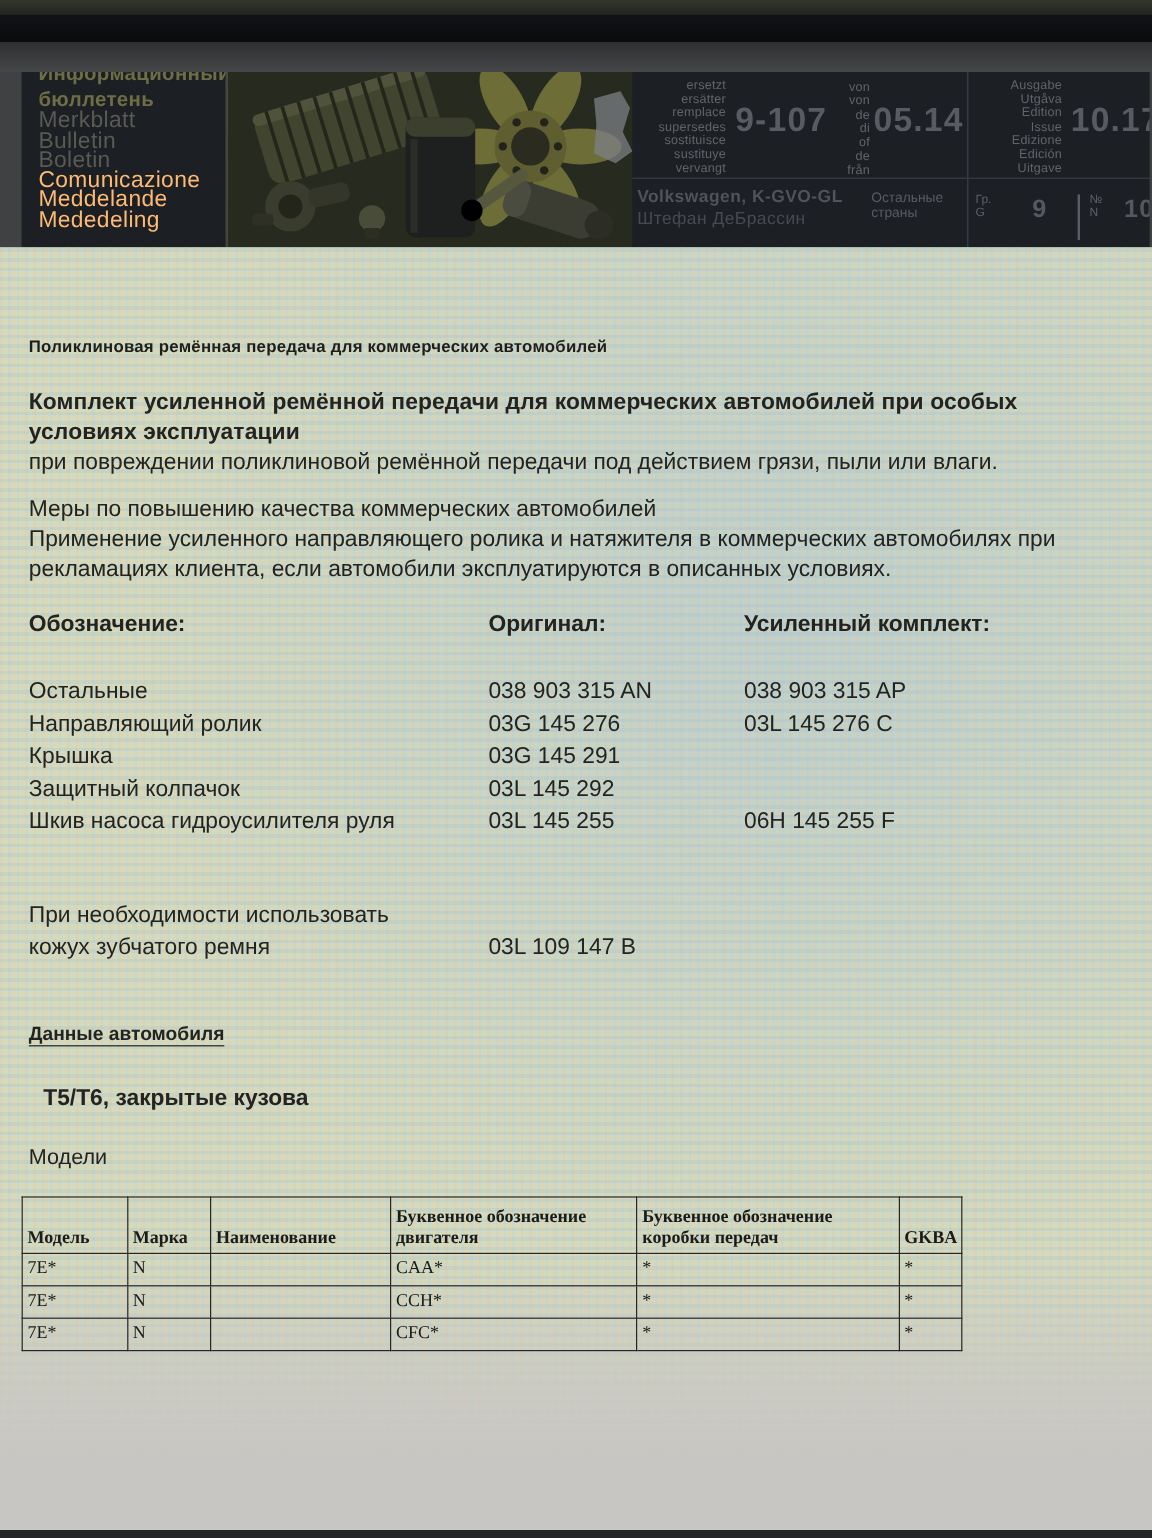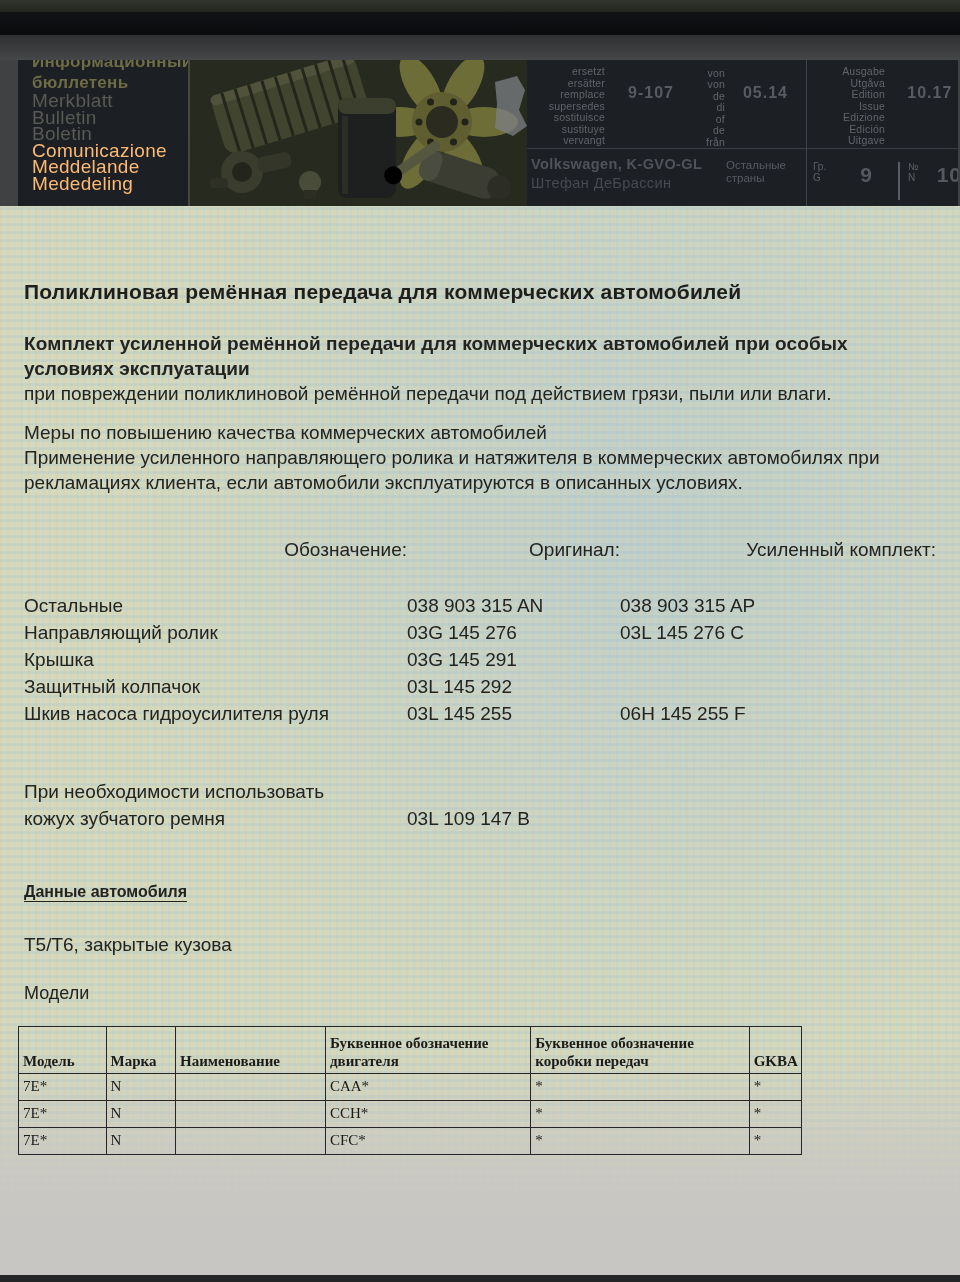--- a/index.html
+++ b/index.html
@@ -23,21 +23,21 @@
   .b-images{width:337px;height:146px;background:linear-gradient(100deg,#24271d,#2a2d22 60%,#24261e);
             border-left:2px solid rgba(190,190,160,.22);}
   .b-images svg{display:block;}
 
   .b-mid{width:285px;box-sizing:border-box;display:flex;flex-direction:column;}
   .b-right{flex:1;box-sizing:border-box;display:flex;flex-direction:column;border-left:1px solid #3e424a;}
   .info-top{height:89px;box-sizing:border-box;border-bottom:1px solid #3a3e45;display:flex;
             padding-top:6px;}
   .lblcol{display:flex;flex-direction:column;align-items:flex-end;}
   .lbl{font-size:10.5px;line-height:11.5px;color:#62646a;letter-spacing:.2px;}
-  .bigval{font-size:16px;font-weight:bold;color:#585b62;letter-spacing:1px;text-align:center;}
+  .bigval{font-size:28px;font-weight:bold;color:#585b62;letter-spacing:1px;text-align:center;}
   .b-mid .c1{width:78px;}
   .b-mid .v1{width:92px;padding-top:18px;}
   .b-mid .c2{width:28px;justify-content:flex-end;}
   .b-mid .v2{flex:1;padding-top:18px;}
   .b-right .c3{width:78px;}
   .b-right .v3{flex:1;padding-top:18px;}
 
   .info-bot{flex:1;display:flex;padding-top:7px;box-sizing:border-box;}
   .issuer{width:195px;padding-left:4px;}
   .issuer-1{font-size:14.5px;font-weight:bold;color:#50535a;letter-spacing:.4px;}
@@ -56,31 +56,31 @@
   .page{position:absolute;top:206px;left:0;right:0;bottom:0;
     background-color:#d5dabe;
     background-image:
       linear-gradient(180deg,rgba(201,199,195,0) 78%,rgba(201,199,195,.75) 88%,#c8c6c2 94%),
       radial-gradient(circle at 68% 30%,rgba(150,185,225,.30),rgba(150,185,225,0) 55%),
       repeating-linear-gradient(0deg,rgba(125,175,220,.16) 0 3px,rgba(0,0,0,0) 3px 8px),
       repeating-linear-gradient(90deg,rgba(240,205,150,.20) 0 4px,rgba(0,0,0,0) 4px 9px),
       repeating-linear-gradient(90deg,rgba(150,205,235,.15) 0 2px,rgba(0,0,0,0) 2px 7px);
     color:#232321;}
   .content{padding:74px 24px 0 24px;}
-  h1.title{font-size:21px;margin:0 0 27px 0;color:#1e1e1c;letter-spacing:.2px;}
+  h1.title{font-size:14px;margin:0 0 27px 0;color:#1e1e1c;letter-spacing:.2px;}
   .para{max-width:892px;font-size:19px;line-height:25px;margin:0;}
   .para b{letter-spacing:.1px;}
   .gap12{height:14px;}
   .partgrid{display:grid;grid-template-columns:383px 213px auto;font-size:19px;}
-  .phead{margin-top:44px;font-weight:normal;margin-bottom:31px;text-align:right;}
+  .phead{margin-top:23px;font-weight:bold;margin-bottom:31px;}
   .prow{line-height:27px;}
   .note1{font-size:19px;line-height:27px;margin:51px 0 0 0;}
   .sec-title{margin:51px 0 0 0;font-size:16px;font-weight:bold;text-decoration:underline;
              text-underline-offset:4px;}
-  .body-type{margin:33px 0 0 0;font-size:19px;font-weight:normal;}
+  .body-type{margin:33px 0 0 12px;font-size:19px;font-weight:bold;}
   .models{margin:27px 0 0 0;font-size:18px;}
 
   table.vt{border-collapse:collapse;margin:22px 0 0 -6px;table-layout:fixed;width:784px;
            font-family:"Liberation Serif",serif;font-size:15px;color:#1b1b1a;}
   table.vt th,table.vt td{border:1px solid #26262a;padding:1px 4px 3px 4px;text-align:left;
            overflow:hidden;}
   table.vt th{font-weight:bold;vertical-align:bottom;height:42px;line-height:18px;}
   table.vt td{height:22px;vertical-align:middle;}
   .w1{width:87px}.w2{width:69px}.w3{width:149px}.w4{width:204px}.w5{width:217px}.w6{width:52px}
 </style>

